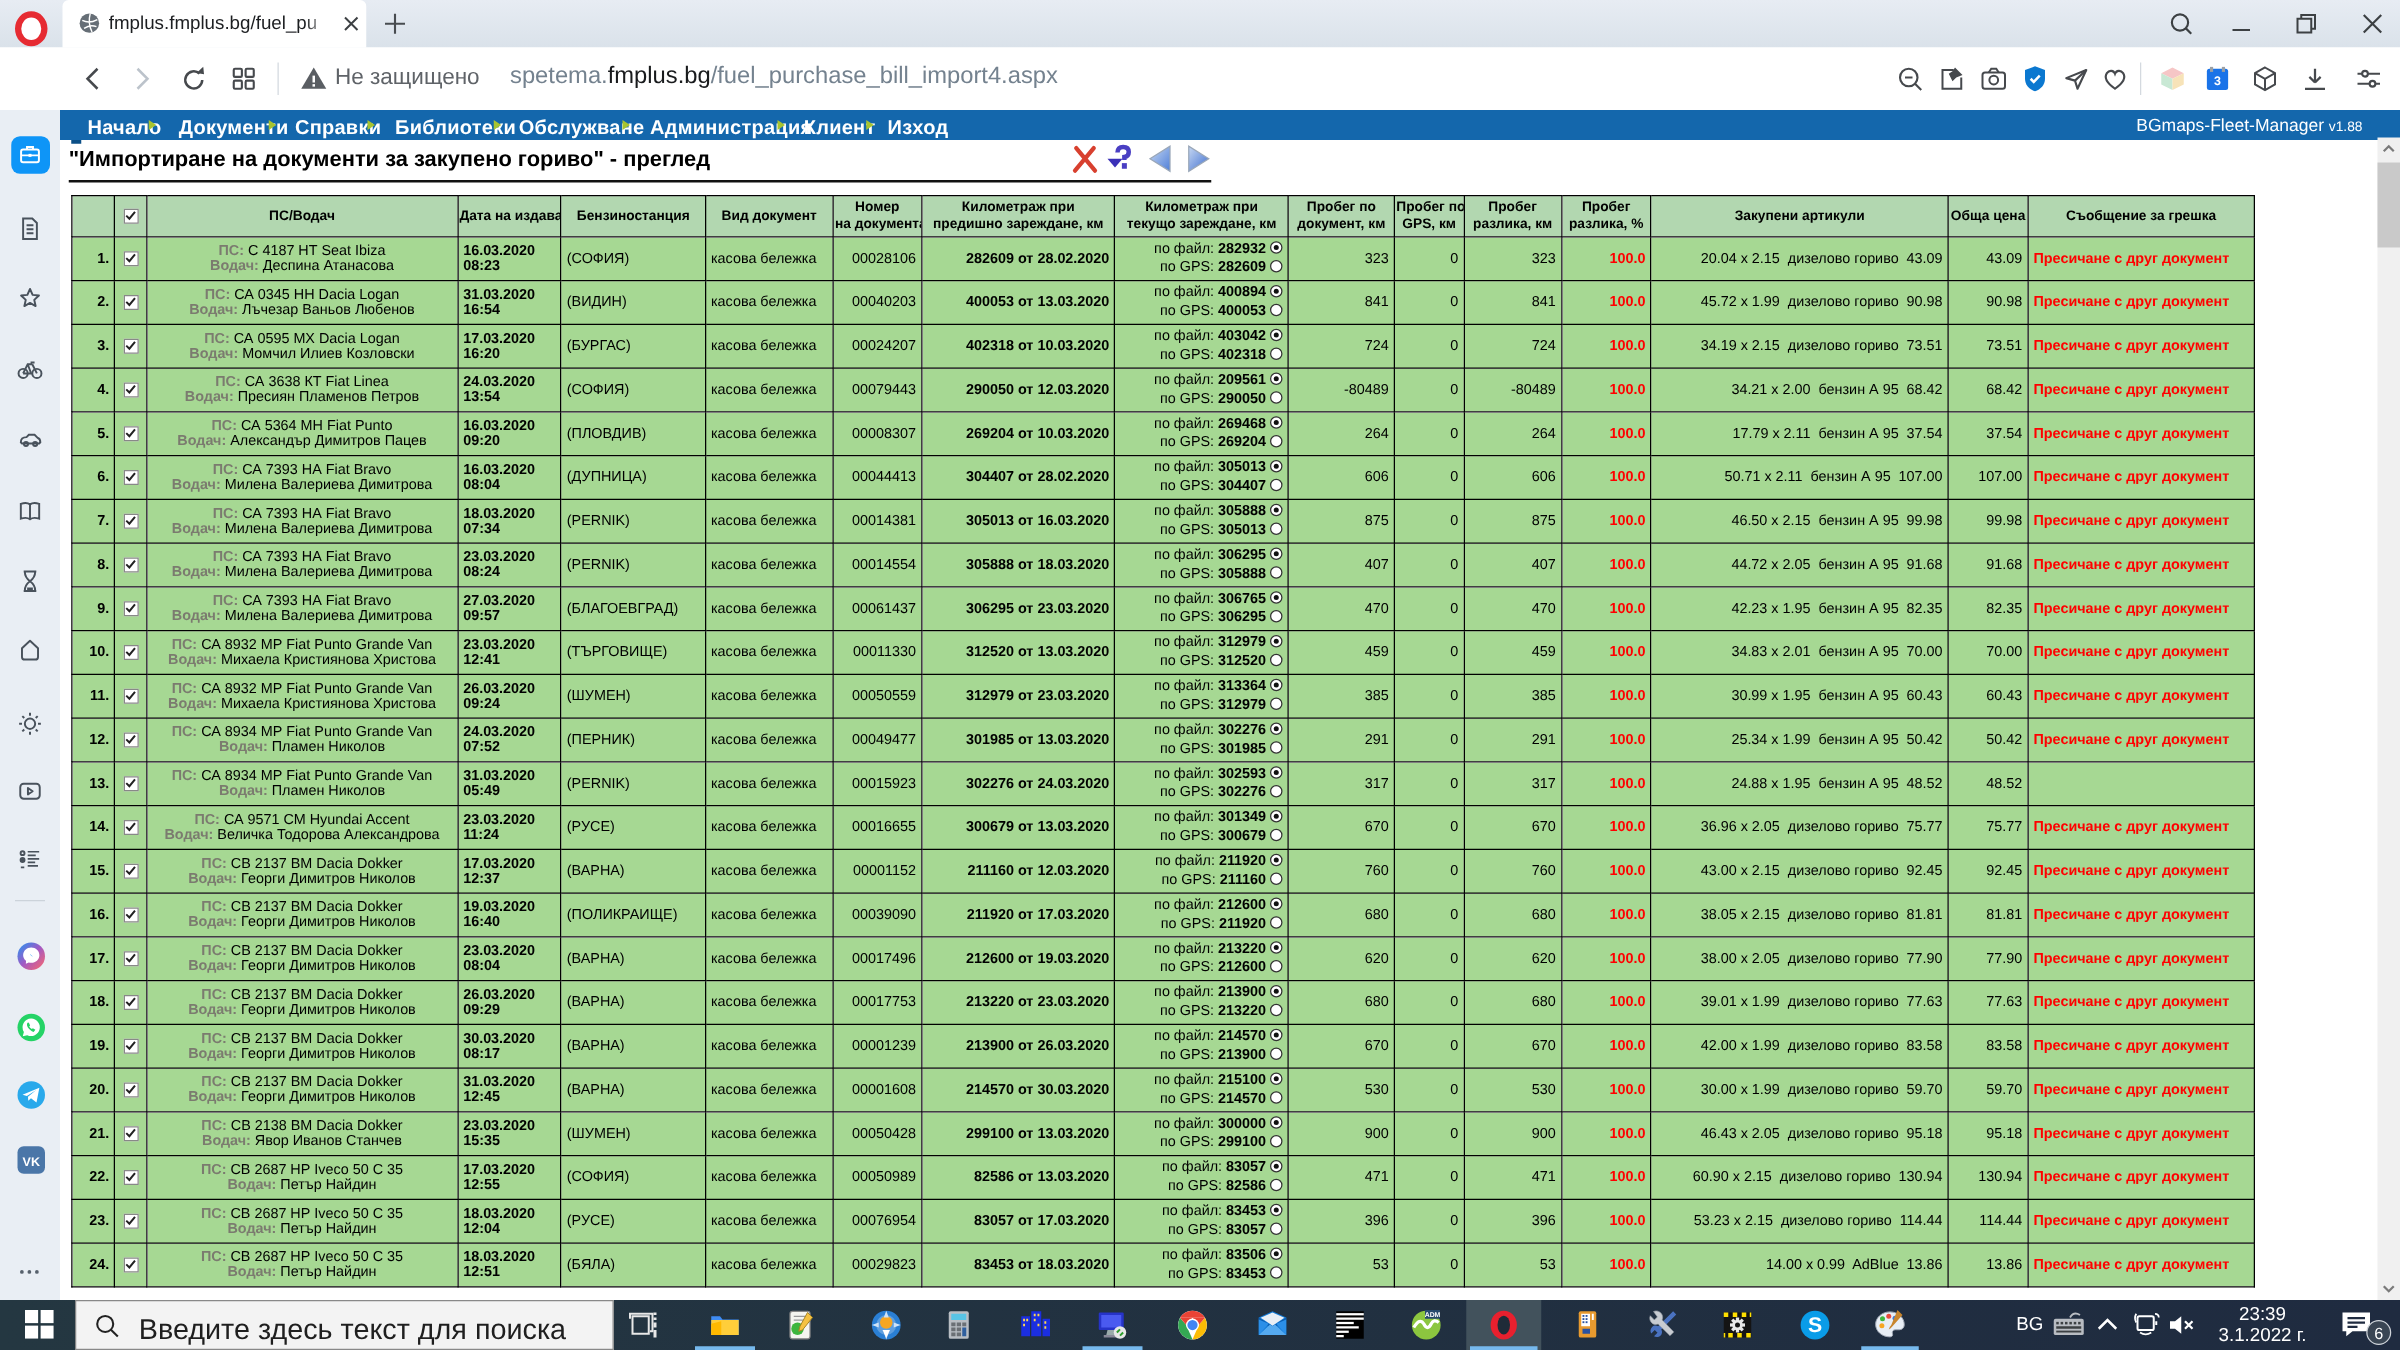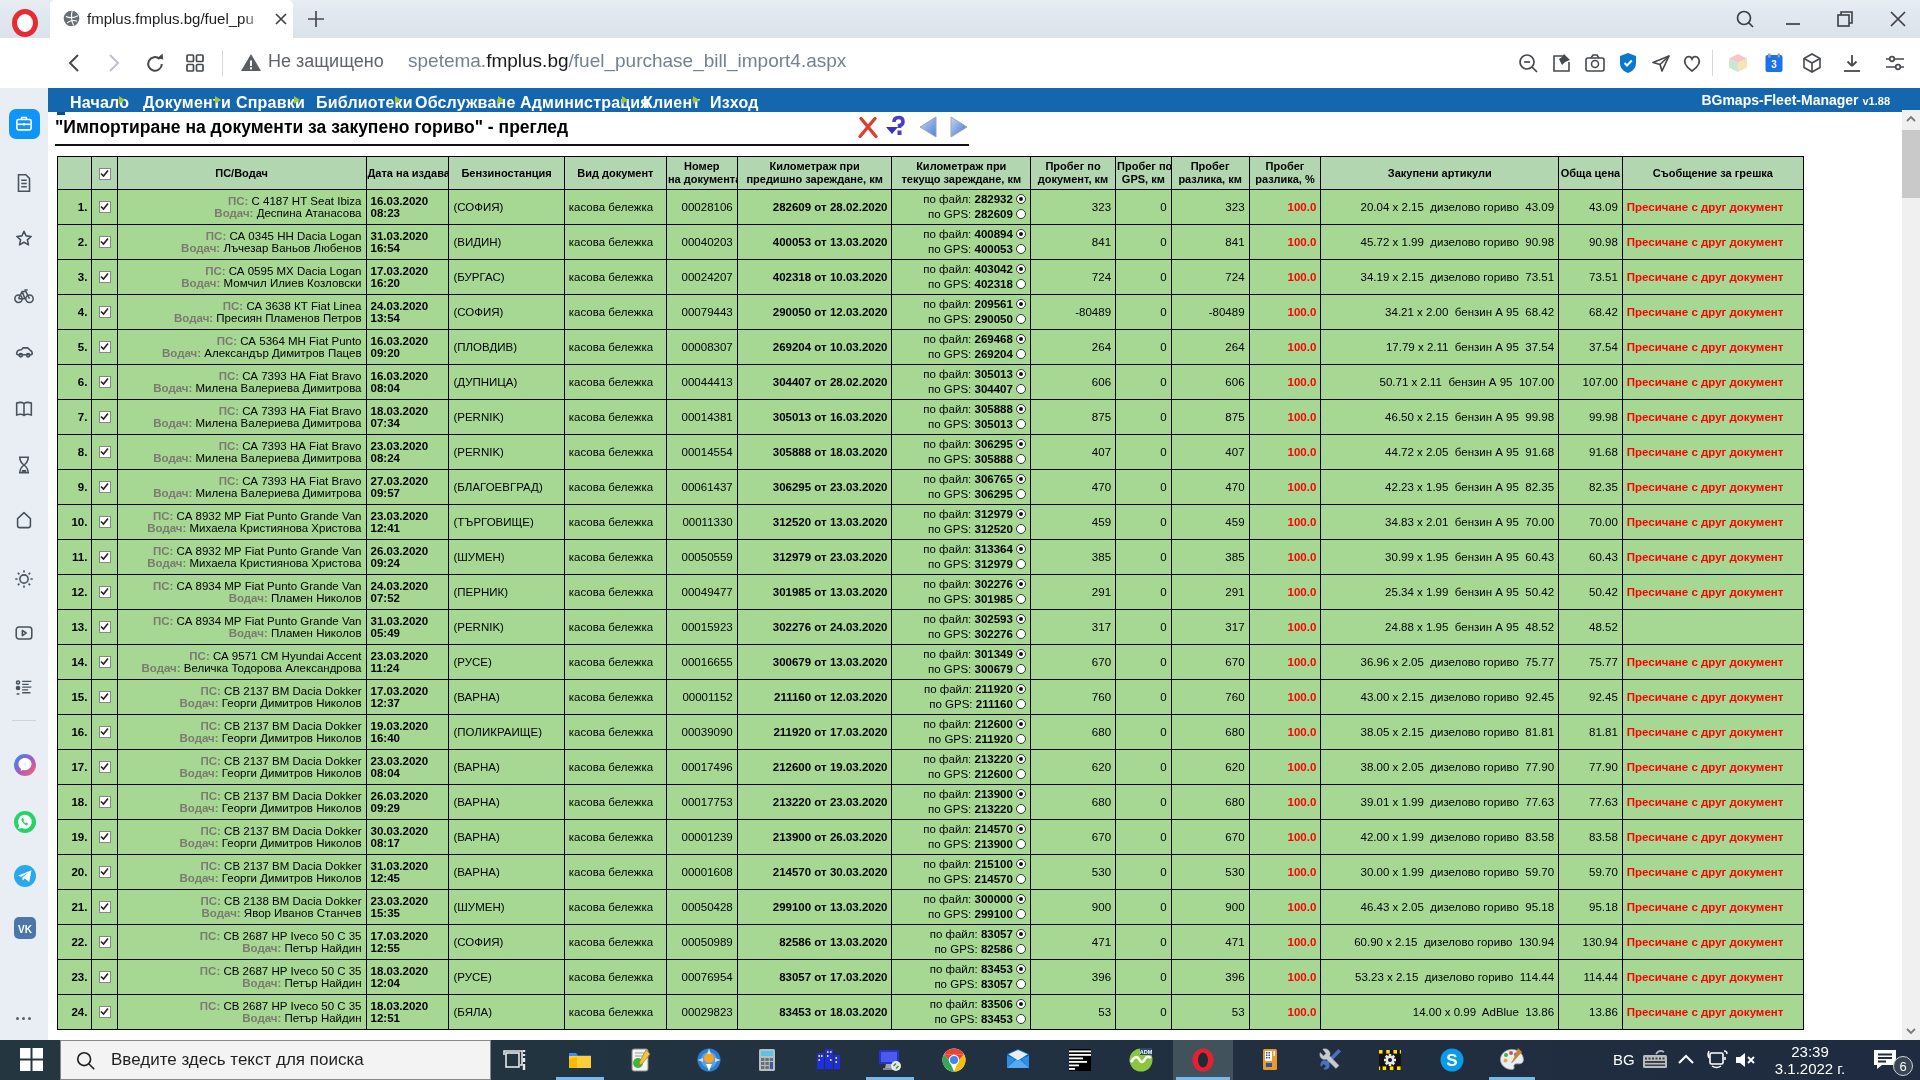--- a/index.html
+++ b/index.html
@@ -21,33 +21,33 @@
 #url b{color:#191b1d;font-weight:400;}
 
 #sidebar{position:absolute;left:0;top:88px;width:48px;height:952px;background:#e9eef4;}
 #wsico{position:absolute;left:9px;top:21px;width:31px;height:30px;background:#0e95f7;border-radius:7px;}
 .sico{position:absolute;left:13px;width:22px;height:22px;}
 
 #page{position:absolute;left:48px;top:88px;width:1855px;height:952px;background:#fff;}
 #menubar{position:absolute;left:0;top:0;width:1872px;height:24px;background:#1467ac;}
 .mitem{position:absolute;top:6px;font-size:16px;font-weight:bold;color:#fff;letter-spacing:0.2px;}
 .marr{position:absolute;top:8px;width:0;height:0;border-left:6px solid #a7c430;border-top:4.5px solid transparent;border-bottom:4.5px solid transparent;}
-#bgm{position:absolute;right:30px;top:4px;font-size:14px;font-weight:bold;color:#fff;}
+#bgm{position:absolute;right:30px;top:4px;font-size:14px;font-weight:normal;color:#fff;}
 #bgm span{font-size:11px;}
 #ptitle{position:absolute;left:7px;top:29px;font-size:17.5px;font-weight:bold;color:#000;letter-spacing:0px;}
 #tline{position:absolute;left:7px;top:56px;width:914px;height:2px;background:#111;}
 .ticon{position:absolute;top:27px;}
 
 #tbl{position:absolute;left:9px;top:68px;width:1747px;border-collapse:collapse;table-layout:fixed;font-size:11.5px;color:#000;}
 #tbl td,#tbl th{border:1px solid #000;overflow:hidden;padding:0 4px;}
 #tbl th{background:#b2d7b0;font-size:11px;font-weight:bold;height:33px;padding:0 1px;text-align:center;line-height:13px;white-space:nowrap;}
 #tbl td{background:#a6d893;height:35px;}
 .c1{width:34px;text-align:right;font-weight:bold;}
 .c2{width:25px;text-align:center;}
-.c3{width:246px;text-align:right;}
+.c3{width:246px;text-align:center;}
 .c4{width:82px;text-align:left;font-weight:bold;}
 .c5{width:114px;text-align:left;}
 .c6{width:101px;text-align:left;}
 .c7{width:70px;text-align:right;}
 .c8{width:153px;text-align:right;font-weight:bold;}
 .c9{width:137px;text-align:right;}
 .c10{width:84px;text-align:right;}
 .c11{width:55px;text-align:right;}
 .c12{width:77px;text-align:right;}
 .c13{width:71px;text-align:right;}
@@ -62,21 +62,21 @@
 .raddot{position:absolute;left:2px;top:2px;width:4px;height:4px;border-radius:50%;background:#111;}
 .cb{display:inline-block;width:12px;height:12px;background:#fff;border:1px solid #888;vertical-align:middle;line-height:9px;}
 
 #sbar{position:absolute;left:1902px;top:110px;width:18px;height:930px;background:#f0f0f0;}
 #sthumb{position:absolute;left:0;top:20px;width:18px;height:68px;background:#c9c9c9;}
 
 #taskbar{position:absolute;left:0;top:1040px;width:1920px;height:40px;background:linear-gradient(90deg,#243741,#1f2b40);}
 #winlogo{position:absolute;left:20px;top:8px;width:23px;height:23px;}
 #searchbox{position:absolute;left:60px;top:0;width:431px;height:40px;background:#f3f3f3;border:1px solid #888;}
 #searchbox svg{position:absolute;left:14px;top:9px;}
-#searchtext{position:absolute;left:50px;top:9px;font-size:17px;color:#1f1f1f;}
+#searchtext{position:absolute;left:50px;top:9px;font-size:23px;color:#1f1f1f;}
 .tbico{position:absolute;top:6px;width:28px;height:28px;}
 .tbline{position:absolute;top:37px;height:3px;background:#76b9ed;}
 #opactive{position:absolute;left:1173px;top:0;width:60px;height:40px;background:#42525c;}
 #clock{position:absolute;left:1762px;top:3px;width:96px;text-align:center;font-size:15px;color:#fff;line-height:17px;white-space:nowrap;}
 </style></head>
 <body>
 <div id="root">
 
 <div id="tabbar"></div>
 <div id="operalogo"></div>

